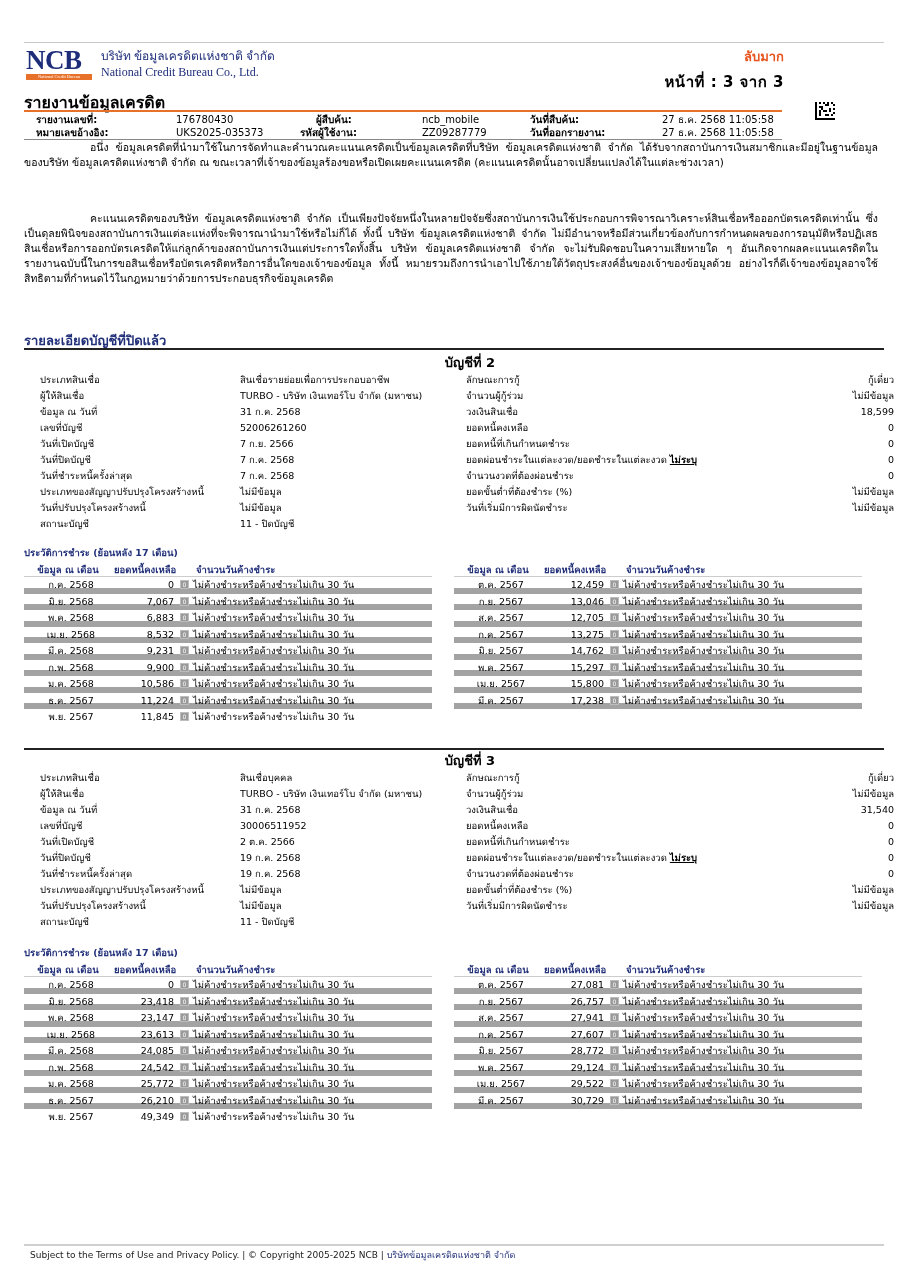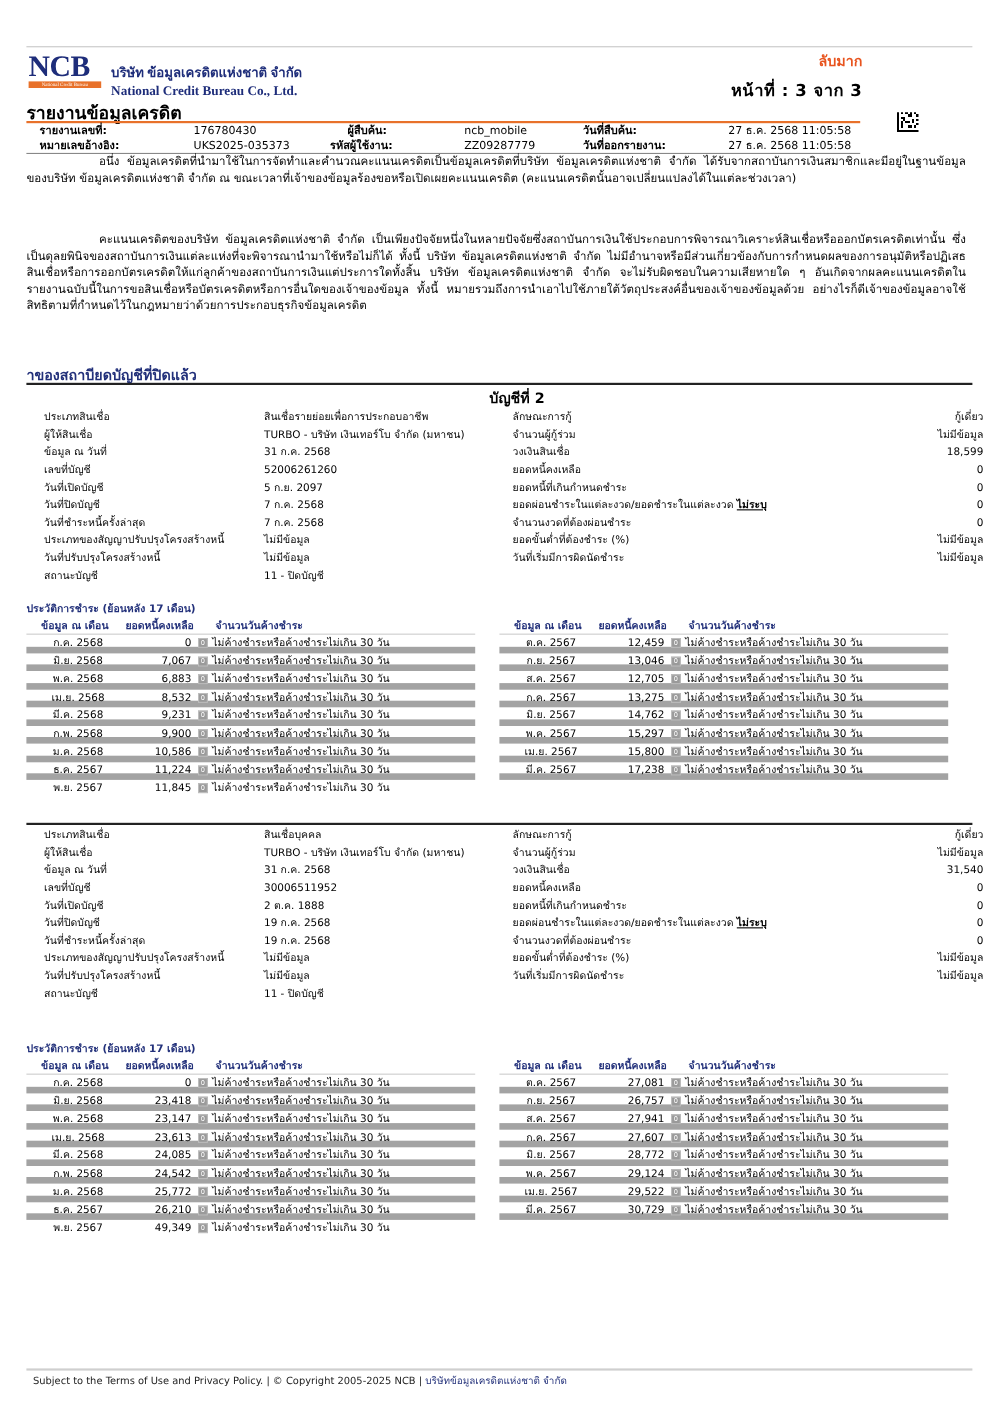--- a/index.html
+++ b/index.html
@@ -4,21 +4,21 @@
 <style>
   * { box-sizing: border-box; margin: 0; padding: 0; }
   html, body { width: 905px; height: 1280px; background: #fff; }
   body { font-family: "DejaVu Sans", "Liberation Sans", sans-serif; color: #000; font-size: 10px; position: relative; overflow: hidden; }
   .top-rule { position: absolute; top: 42px; left: 24px; width: 860px; height: 1px; background: #c8c8c8; }
 
   .header { position: absolute; top: 46px; left: 24px; width: 760px; height: 40px; }
   .logo { position: absolute; left: 2px; top: 2px; width: 70px; height: 34px; }
   .logo-ncb { font-family: "Liberation Serif", "DejaVu Serif", serif; font-weight: bold; color: #1e2d7a; font-size: 27px; line-height: 25px; letter-spacing: -0.5px; }
   .logo-strip { background: #e8712a; color: #fff; font-family: "Liberation Serif", serif; font-size: 4.5px; height: 6px; line-height: 6px; width: 66px; text-align: center; margin-top: 1px; white-space: nowrap; overflow: hidden; }
-  .company { position: absolute; left: 77px; top: 2px; font-family: "Liberation Serif", "DejaVu Serif", serif; font-weight: bold; color: #1e2d7a; margin-top: 10px; }
+  .company { position: absolute; left: 77px; top: 2px; font-family: "Liberation Serif", "DejaVu Serif", serif; font-weight: normal; color: #1e2d7a; }
   .company-th { font-size: 12px; line-height: 16px; }
   .company-en { font-size: 12px; line-height: 16px; }
   .confidential { position: absolute; right: 0; top: 0; color: #e8541e; font-weight: bold; font-size: 13px; line-height: 22px; text-align: right; }
   .pageinfo { position: absolute; right: 0; top: 24px; font-weight: bold; font-size: 15px; text-align: right; letter-spacing: 0.5px; }
 
   .report-title { position: absolute; top: 90px; left: 24px; font-weight: bold; font-size: 16px; color: #000; }
   .title-rule { position: absolute; top: 110px; left: 24px; width: 758px; height: 2px; background: #e8712a; }
   .meta { position: absolute; top: 113px; left: 24px; width: 758px; border-bottom: 1px solid #888; }
   .meta-row { display: flex; height: 13px; line-height: 13px; font-size: 10px; }
   .meta-row .k { font-weight: bold; padding-left: 12px; }
@@ -113,36 +113,36 @@
     <rect x="4" y="4" width="2" height="1" fill="#000"></rect>
     <rect x="5" y="6" width="2" height="1" fill="#000"></rect>
   <rect x="2" y="6" width="1" height="1" fill="#000"></rect>
     <rect x="8" y="6" width="1" height="1" fill="#000"></rect>
     <rect x="3" y="3" width="1" height="1" fill="#000"></rect>
 </svg>
 
 <p class="para p1">อนึ่ง  ข้อมูลเครดิตที่นำมาใช้ในการจัดทำและคำนวณคะแนนเครดิตเป็นข้อมูลเครดิตที่บริษัท  ข้อมูลเครดิตแห่งชาติ  จำกัด  ได้รับจากสถาบันการเงินสมาชิกและมีอยู่ในฐานข้อมูลของบริษัท ข้อมูลเครดิตแห่งชาติ จำกัด ณ ขณะเวลาที่เจ้าของข้อมูลร้องขอหรือเปิดเผยคะแนนเครดิต (คะแนนเครดิตนั้นอาจเปลี่ยนแปลงได้ในแต่ละช่วงเวลา)</p>
 <p class="para p2">คะแนนเครดิตของบริษัท  ข้อมูลเครดิตแห่งชาติ  จำกัด  เป็นเพียงปัจจัยหนึ่งในหลายปัจจัยซึ่งสถาบันการเงินใช้ประกอบการพิจารณาวิเคราะห์สินเชื่อหรือออกบัตรเครดิตเท่านั้น ซึ่งเป็นดุลยพินิจของสถาบันการเงินแต่ละแห่งที่จะพิจารณานำมาใช้หรือไม่ก็ได้ ทั้งนี้ บริษัท ข้อมูลเครดิตแห่งชาติ จำกัด ไม่มีอำนาจหรือมีส่วนเกี่ยวข้องกับการกำหนดผลของการอนุมัติหรือปฏิเสธสินเชื่อหรือการออกบัตรเครดิตให้แก่ลูกค้าของสถาบันการเงินแต่ประการใดทั้งสิ้น บริษัท ข้อมูลเครดิตแห่งชาติ จำกัด จะไม่รับผิดชอบในความเสียหายใด ๆ อันเกิดจากผลคะแนนเครดิตในรายงานฉบับนี้ในการขอสินเชื่อหรือบัตรเครดิตหรือการอื่นใดของเจ้าของข้อมูล  ทั้งนี้  หมายรวมถึงการนำเอาไปใช้ภายใต้วัตถุประสงค์อื่นของเจ้าของข้อมูลด้วย  อย่างไรก็ดีเจ้าของข้อมูลอาจใช้สิทธิตามที่กำหนดไว้ในกฎหมายว่าด้วยการประกอบธุรกิจข้อมูลเครดิต</p>
 
-<div class="section-title">าของสถาบียดบัญชีที่ปิดแล้ว</div>
+<div class="section-title">รายละเอียดบัญชีที่ปิดแล้ว</div>
 
 <div class="acct-rule" style="top:348px"></div>
 <div class="acct" style="top:354px">
   <div class="acct-title">บัญชีที่ 2</div>
   <div class="details">
     <div class="drow dl" style="top:0">ประเภทสินเชื่อ</div>
     <div class="drow dv" style="top:0">สินเชื่อรายย่อยเพื่อการประกอบอาชีพ</div>
     <div class="drow dl" style="top:16px">ผู้ให้สินเชื่อ</div>
     <div class="drow dv" style="top:16px">TURBO - บริษัท เงินเทอร์โบ จำกัด (มหาชน)</div>
     <div class="drow dl" style="top:32px">ข้อมูล ณ วันที่</div>
     <div class="drow dv" style="top:32px">31 ก.ค. 2568</div>
     <div class="drow dl" style="top:48px">เลขที่บัญชี</div>
     <div class="drow dv" style="top:48px">52006261260</div>
     <div class="drow dl" style="top:64px">วันที่เปิดบัญชี</div>
-    <div class="drow dv" style="top:64px">5 ก.ย. 2097</div>
+    <div class="drow dv" style="top:64px">7 ก.ย. 2566</div>
     <div class="drow dl" style="top:80px">วันที่ปิดบัญชี</div>
     <div class="drow dv" style="top:80px">7 ก.ค. 2568</div>
     <div class="drow dl" style="top:96px">วันที่ชำระหนี้ครั้งล่าสุด</div>
     <div class="drow dv" style="top:96px">7 ก.ค. 2568</div>
     <div class="drow dl" style="top:112px">ประเภทของสัญญาปรับปรุงโครงสร้างหนี้</div>
     <div class="drow dv" style="top:112px">ไม่มีข้อมูล</div>
     <div class="drow dl" style="top:128px">วันที่ปรับปรุงโครงสร้างหนี้</div>
     <div class="drow dv" style="top:128px">ไม่มีข้อมูล</div>
     <div class="drow dl" style="top:144px">สถานะบัญชี</div>
     <div class="drow dv" style="top:144px">11 - ปิดบัญชี</div>
@@ -266,31 +266,32 @@
     </div>
   <div class="hrow">
       <span class="hm">มี.ค. 2567</span>
       <span class="hb">17,238</span>
       <span class="hs"><span class="badge">0</span><span>ไม่ค้างชำระหรือค้างชำระไม่เกิน 30 วัน</span></span>
     </div>
 </div>
 
 <div class="acct-rule" style="top:748px"></div>
 <div class="acct" style="top:752px">
+  <div class="acct-title">บัญชีที่ 3</div>
   <div class="details">
     <div class="drow dl" style="top:0">ประเภทสินเชื่อ</div>
     <div class="drow dv" style="top:0">สินเชื่อบุคคล</div>
     <div class="drow dl" style="top:16px">ผู้ให้สินเชื่อ</div>
     <div class="drow dv" style="top:16px">TURBO - บริษัท เงินเทอร์โบ จำกัด (มหาชน)</div>
     <div class="drow dl" style="top:32px">ข้อมูล ณ วันที่</div>
     <div class="drow dv" style="top:32px">31 ก.ค. 2568</div>
     <div class="drow dl" style="top:48px">เลขที่บัญชี</div>
     <div class="drow dv" style="top:48px">30006511952</div>
     <div class="drow dl" style="top:64px">วันที่เปิดบัญชี</div>
-    <div class="drow dv" style="top:64px">2 ต.ค. 1888</div>
+    <div class="drow dv" style="top:64px">2 ต.ค. 2566</div>
     <div class="drow dl" style="top:80px">วันที่ปิดบัญชี</div>
     <div class="drow dv" style="top:80px">19 ก.ค. 2568</div>
     <div class="drow dl" style="top:96px">วันที่ชำระหนี้ครั้งล่าสุด</div>
     <div class="drow dv" style="top:96px">19 ก.ค. 2568</div>
     <div class="drow dl" style="top:112px">ประเภทของสัญญาปรับปรุงโครงสร้างหนี้</div>
     <div class="drow dv" style="top:112px">ไม่มีข้อมูล</div>
     <div class="drow dl" style="top:128px">วันที่ปรับปรุงโครงสร้างหนี้</div>
     <div class="drow dv" style="top:128px">ไม่มีข้อมูล</div>
     <div class="drow dl" style="top:144px">สถานะบัญชี</div>
     <div class="drow dv" style="top:144px">11 - ปิดบัญชี</div>

